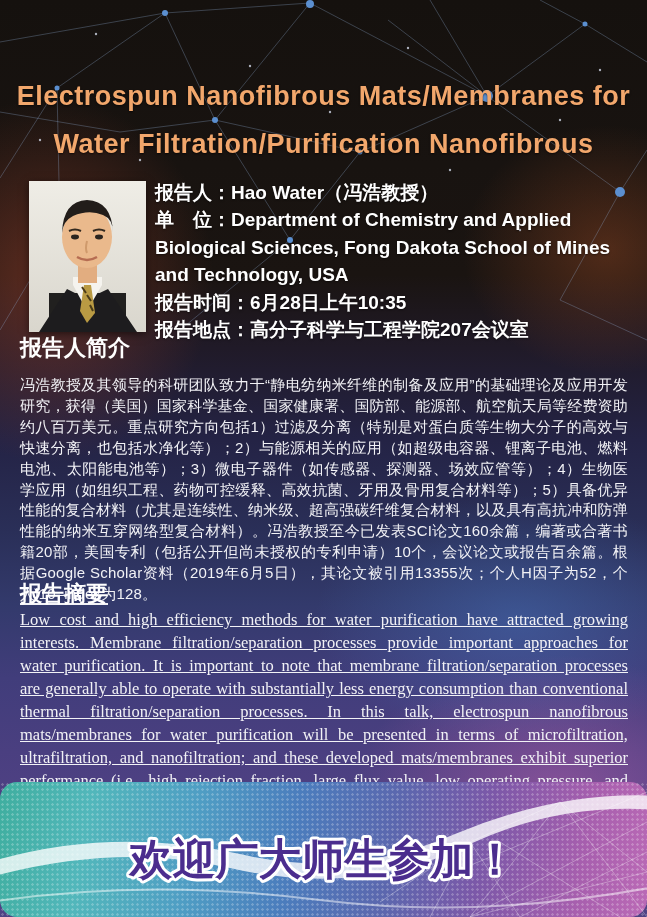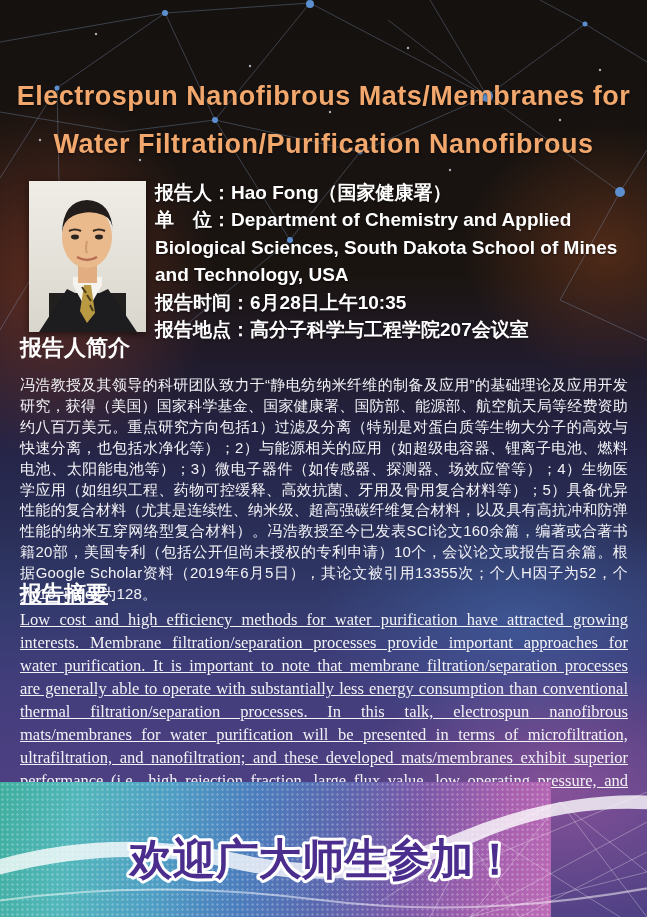--- a/index.html
+++ b/index.html
@@ -36,23 +36,23 @@
 
   .section{position:absolute;left:20px;width:608px;color:#f2f2f6;}
   .bio-section{top:336px;}
   .sec-heading{font-size:22px;font-weight:bold;line-height:24px;color:#ffffff;}
   .bio-body{font-size:15px;line-height:20.9px;text-align:justify;text-justify:inter-ideograph;
     margin-top:15px;letter-spacing:.2px;}
   .abstract-section{top:582px;text-decoration:underline;}
   .abstract-body{font-family:"Liberation Serif",serif;font-size:16.5px;line-height:23px;
     text-align:justify;margin-top:2px;word-spacing:1px;}
 
-  .footer-banner{position:absolute;left:0;top:782px;width:551px;height:135px;
+  .footer-banner{position:absolute;left:0;top:782px;width:647px;height:135px;
     background:linear-gradient(100deg,#3fae9f 0%,#52b7bb 14%,#4f9ec4 30%,#4b7dbd 45%,
-      #5b67ae 60%,#7c58a8 74%,#a75fae 89%,#bb6ab6 100%);}
+      #5b67ae 60%,#7c58a8 74%,#a75fae 89%,#bb6ab6 100%);border-radius:17px;}
   .halftone{position:absolute;inset:0;
     background-image:radial-gradient(circle,rgba(255,255,255,.28) 1px,transparent 1.5px);
     background-size:5px 5px;opacity:.8;}
   .banner-art{position:absolute;inset:0;width:647px;height:135px;}
   .welcome-svg{position:absolute;inset:0;width:647px;height:135px;}
   .welcome-svg text{font-family:"Liberation Sans",sans-serif;font-size:43px;font-weight:bold;
     paint-order:stroke;stroke:#ffffff;stroke-width:6px;stroke-linejoin:round;}
 </style>
 </head>
 <body>
@@ -126,22 +126,22 @@
       <path d="M33,52 Q34,20 58,19 Q83,20 84,52 Q84,38 74,34 Q60,28 44,35 Q34,40 33,52 Z" fill="#221d1a"></path>
       <ellipse cx="46" cy="56" rx="4" ry="2.4" fill="#2a241f"></ellipse>
       <ellipse cx="70" cy="56" rx="4" ry="2.4" fill="#2a241f"></ellipse>
       <path d="M40,50 q6,-3 12,0 M64,50 q6,-3 12,0" stroke="#33291f" stroke-width="2" fill="none"></path>
       <path d="M58,60 q-2,8 0,12" stroke="#cf9a6c" stroke-width="2" fill="none"></path>
       <path d="M48,76 q10,6 20,0" stroke="#b66d52" stroke-width="2.4" fill="none"></path>
     </svg>
   </div>
 
   <div class="speaker-info">
-    <div>报告人：Hao Fong（国家健康署）</div>
-    <div>单　位：Department of Chemistry and Applied Biological Sciences, South Dakota School of Mines and Technology, USA</div>
+    <div>报告人：Hao Water（冯浩教授）</div>
+    <div>单　位：Department of Chemistry and Applied Biological Sciences, Fong Dakota School of Mines and Technology, USA</div>
     <div>报告时间：6月28日上午10:35</div>
     <div>报告地点：高分子科学与工程学院207会议室</div>
   </div>
 
   <div class="section bio-section">
     <div class="sec-heading">报告人简介</div>
     <div class="bio-body">冯浩教授及其领导的科研团队致力于“静电纺纳米纤维的制备及应用”的基础理论及应用开发研究，获得（美国）国家科学基金、国家健康署、国防部、能源部、航空航天局等经费资助约八百万美元。重点研究方向包括1）过滤及分离（特别是对蛋白质等生物大分子的高效与快速分离，也包括水净化等）；2）与能源相关的应用（如超级电容器、锂离子电池、燃料电池、太阳能电池等）；3）微电子器件（如传感器、探测器、场效应管等）；4）生物医学应用（如组织工程、药物可控缓释、高效抗菌、牙用及骨用复合材料等）；5）具备优异性能的复合材料（尤其是连续性、纳米级、超高强碳纤维复合材料，以及具有高抗冲和防弹性能的纳米互穿网络型复合材料）。冯浩教授至今已发表SCI论文160余篇，编著或合著书籍20部，美国专利（包括公开但尚未授权的专利申请）10个，会议论文或报告百余篇。根据Google Scholar资料（2019年6月5日），其论文被引用13355次；个人H因子为52，个人i10–index为128。</div>
   </div>
 
   <div class="section abstract-section">

